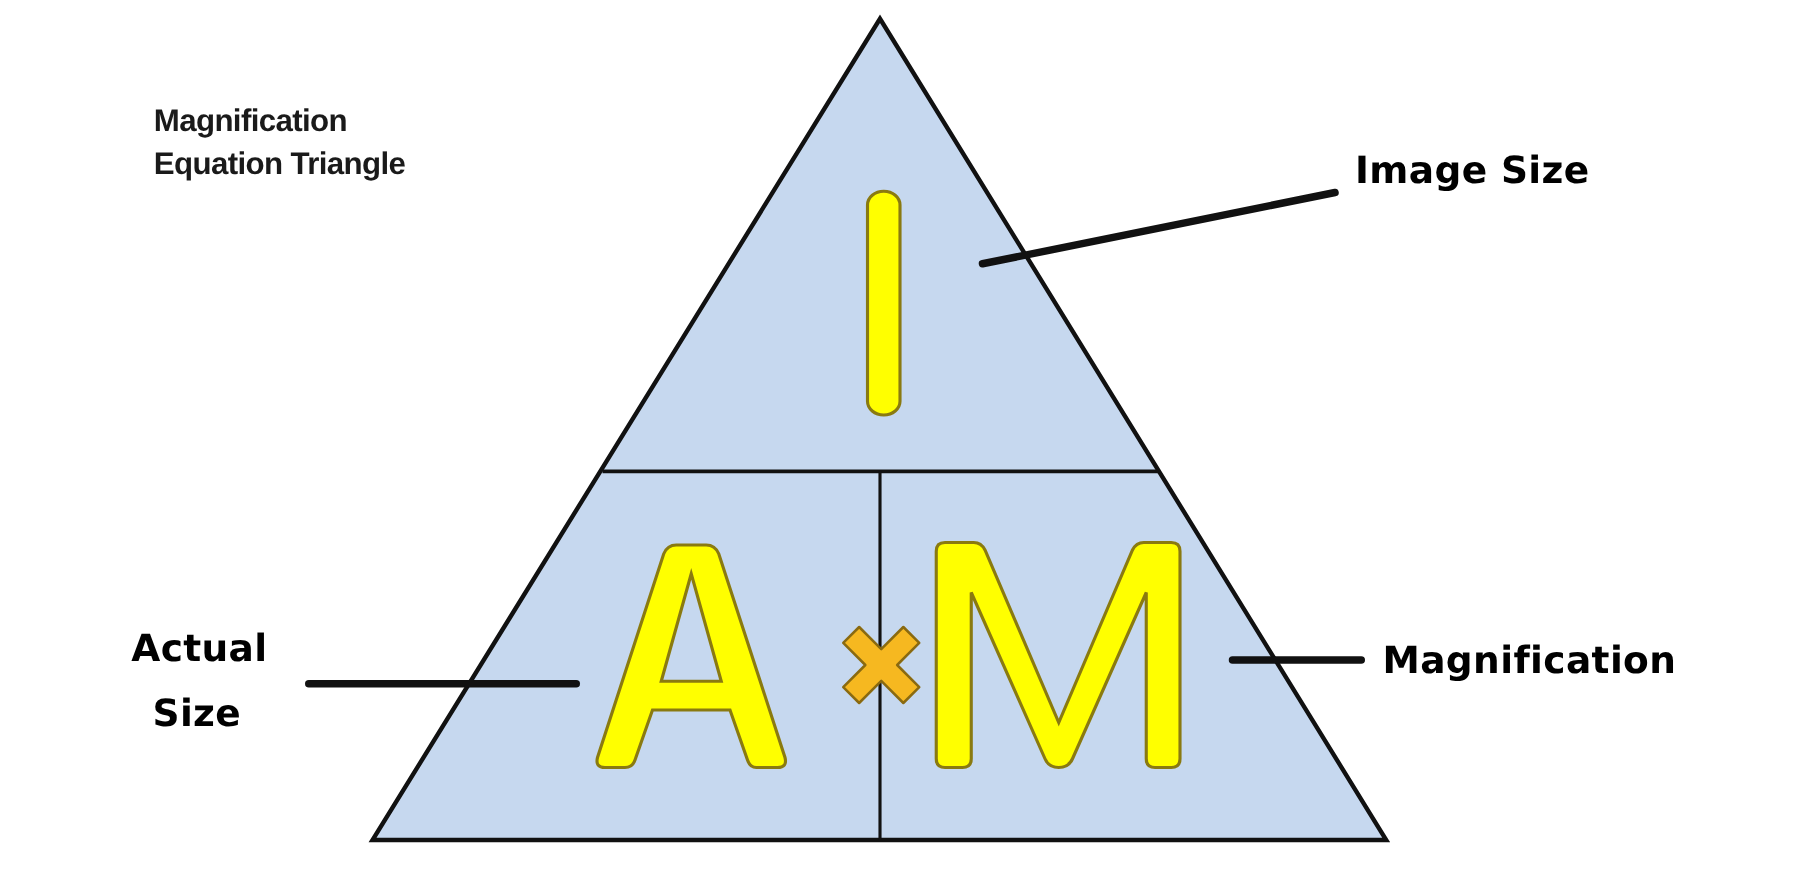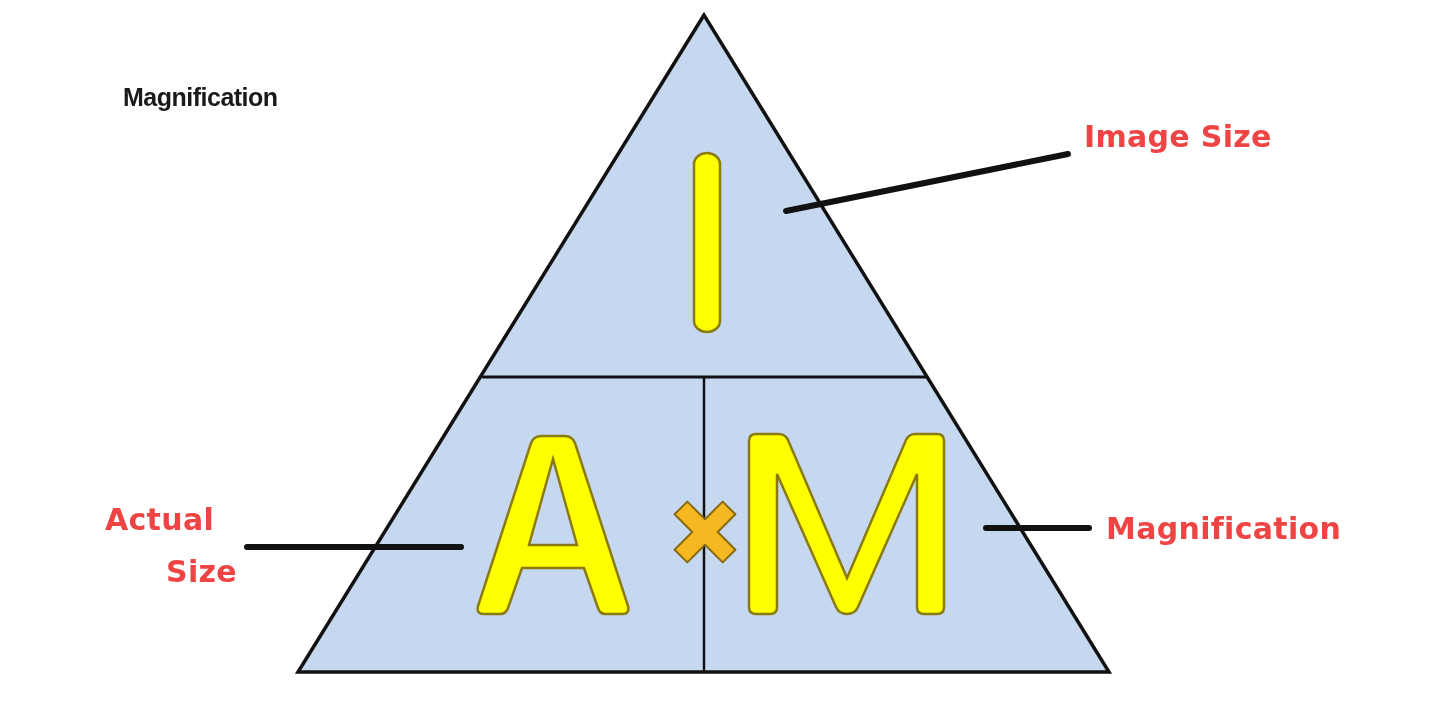--- a/index.html
+++ b/index.html
@@ -1,26 +1,27 @@
 <!DOCTYPE html>
 <html><head>
 <meta charset="utf-8">
 <style>
   html, body { margin:0; padding:0; background:#ffffff; }
   body { width:1440px; height:702px; position:relative; overflow:hidden; font-family:"DejaVu Sans", sans-serif; }
   .title { position:absolute; left:123px; top:80px; font-family:"Liberation Sans", sans-serif; font-weight:bold; font-size:25px; line-height:34px; color:#1a1a1a; letter-spacing:-0.5px; }
   .title div { white-space:nowrap; }
-  .label { position:absolute; font-family:"DejaVu Sans", sans-serif; font-weight:bold; font-size:30px; color:#ef4444; white-space:nowrap; letter-spacing:0.3px; }
+  .label { position:absolute; font-family:"DejaVu Sans", sans-serif; font-weight:bold; font-size:30px; color:#000000; white-space:nowrap; letter-spacing:0.3px; }
   svg.diagram { position:absolute; left:0; top:0; }
 </style>
 </head>
 <body>
 
 <div class="title">
   <div>Magnification</div>
+  <div>Equation Triangle</div>
 </div>
 
 <svg class="diagram" width="1440" height="702" viewBox="0 0 1440 702">
 
   <polygon points="704,15 298,672 1109,672" fill="#c6d8ef" stroke="#111" stroke-width="3.5" stroke-linejoin="miter"></polygon>
 
   <line x1="482" y1="377" x2="927" y2="377" stroke="#111" stroke-width="3"></line>
 
   <line x1="704" y1="377" x2="704" y2="672" stroke="#111" stroke-width="2.5"></line>
 
@@ -41,14 +42,14 @@
     <path d="M-9,-34 L9,-34 L9,-9 L34,-9 L34,9 L9,9 L9,34 L-9,34 L-9,9 L-34,9 L-34,-9 L-9,-9 Z" fill="#f6b820" stroke="#8a6a10" stroke-width="2" stroke-linejoin="round"></path>
   </g>
 
   <line x1="786" y1="211" x2="1068" y2="154" stroke="#111" stroke-width="6" stroke-linecap="round"></line>
   <line x1="247" y1="547" x2="461" y2="547" stroke="#111" stroke-width="6" stroke-linecap="round"></line>
   <line x1="986" y1="528" x2="1089" y2="528" stroke="#111" stroke-width="6" stroke-linecap="round"></line>
 </svg>
 
 <div class="label" style="left:1084px; top:119px;">Image Size</div>
 <div class="label" style="left:105px; top:502px;">Actual</div>
-<div class="label" style="left:122px; top:554px;margin-left:44px;">Size</div>
+<div class="label" style="left:122px; top:554px;">Size</div>
 <div class="label" style="left:1106px; top:511px;">Magnification</div>
 
 </body></html>

